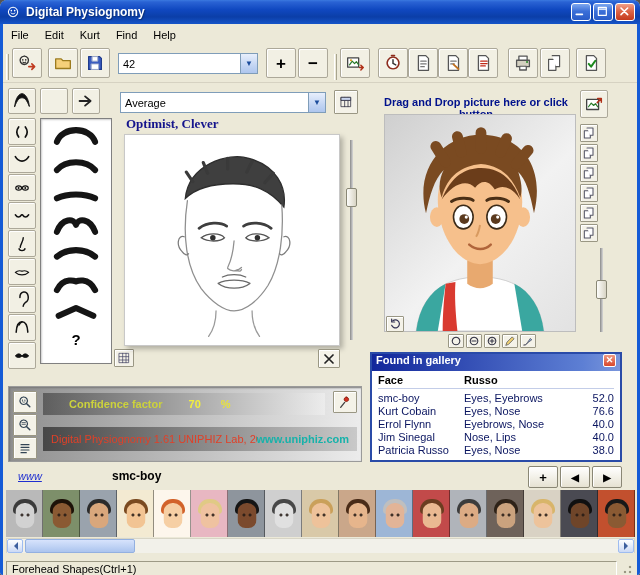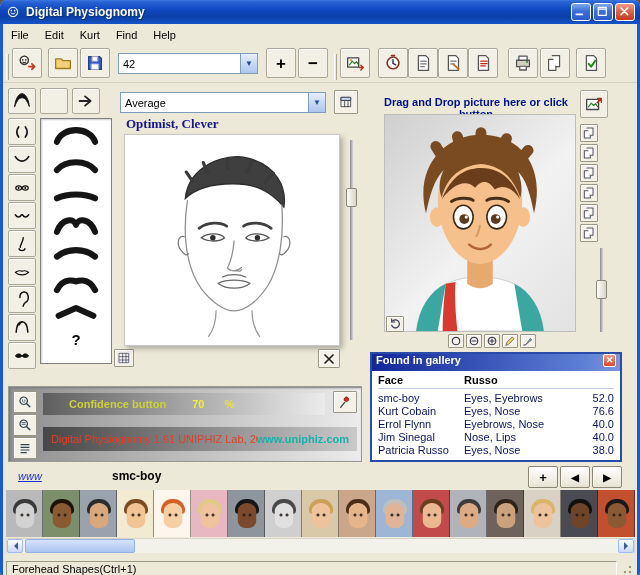--- a/index.html
+++ b/index.html
@@ -533,21 +533,21 @@
           <path d="M7.4,8.4 h5.2 M7.4,11 h5.2" fill="none" stroke="#345" stroke-width="1.2" stroke-linecap="round" stroke-linejoin="round"></path>
           <path d="M14.2,14.2 l5,5" fill="none" stroke="#345" stroke-width="2.2" stroke-linecap="round" stroke-linejoin="round"></path>
         </svg>
       </div>
     <div class="abs small-btn" style="left:4px;top:50px;width:24px;height:22px;">
         <svg viewBox="0 0 24 24" width="16" height="16">
           <path d="M6,7 h12 M6,11 h12 M6,15 h12 M6,19 h8" fill="none" stroke="#345" stroke-width="1.7" stroke-linecap="round" stroke-linejoin="round"></path>
         </svg>
       </div>
     <div class="abs conf-bar" style="left:34px;top:6px;width:282px;height:22px;">
-      <span class="lbl">Confidence button</span>
+      <span class="lbl">Confidence factor</span>
       <span class="val">70</span>
       <span class="unit">%</span>
     </div>
     <div class="abs about-bar" style="left:34px;top:40px;width:314px;height:24px;">
       <span class="red">Digital Physiognomy 1.61 UNIPHIZ Lab, 2002-2006</span>
       <span class="teal">www.uniphiz.com</span>
     </div>
     <div class="abs small-btn" style="left:324px;top:4px;width:24px;height:22px;">
         <svg viewBox="0 0 24 24" width="16" height="16">
           <path d="M14,4.5 a3.4,3.4 0 1 0 .1,0" fill="#d03020" stroke="#7c1408" stroke-width="1.2" stroke-linecap="round" stroke-linejoin="round"></path>

